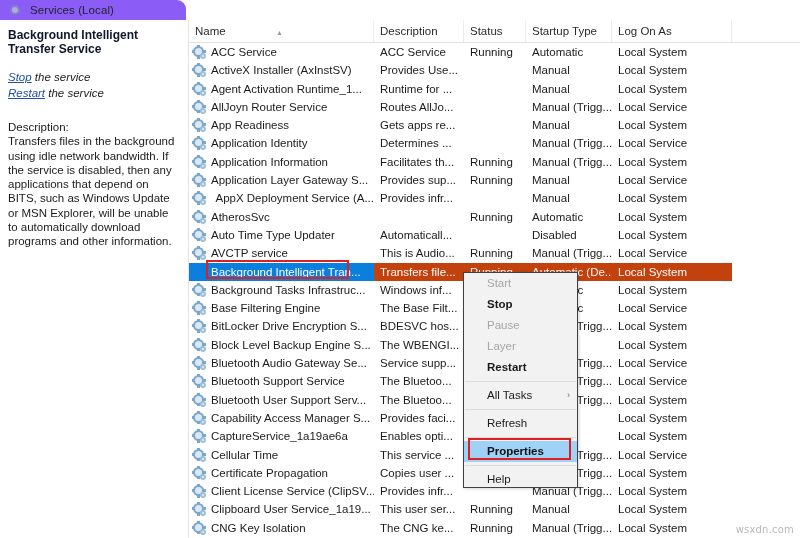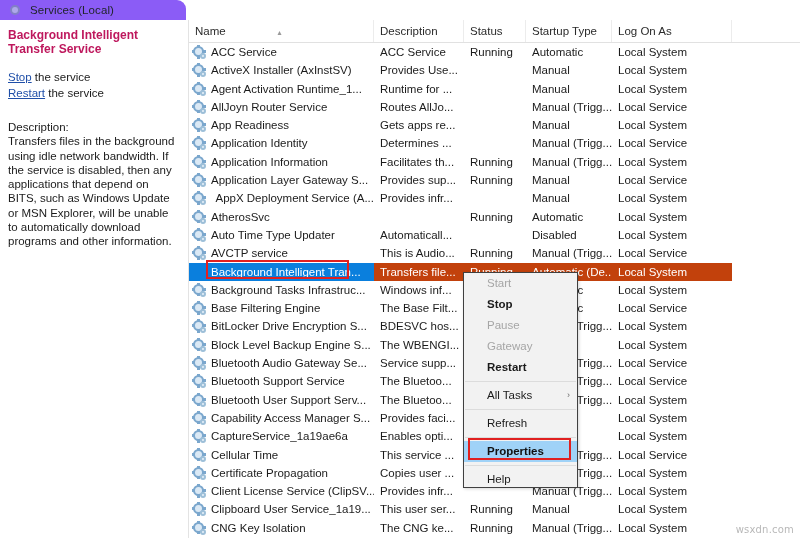--- a/index.html
+++ b/index.html
@@ -17,22 +17,22 @@
   .tab{position:absolute;left:0;top:0;width:186px;height:20px;background:#8b5cf6;
        border-top-right-radius:9px;display:flex;align-items:center;}
   .tab-icon{margin-left:9px;width:12px;height:12px;position:relative;opacity:.65;}
   .tab-icon .g{position:absolute;left:1px;top:1px;width:10px;height:10px;border-radius:50%;
        border:2px solid #7e93ad;box-sizing:border-box;background:#c3d2e4;}
   .tab-label{margin-left:9px;font-size:11.5px;color:#21252b;letter-spacing:.1px;}
 
   
   .leftpane{position:absolute;left:0;top:20px;width:188px;height:518px;background:#ffffff;
             padding:8px 10px 0 8px;box-sizing:border-box;}
-  .svc-title{font-weight:bold;font-size:12px;line-height:14px;color:#be185d;margin:0 0 14px 0;}
-  .action-line{font-size:11.5px;line-height:15px;color:#1b1b1b;margin-bottom:1px;}
+  .svc-title{font-weight:bold;font-size:12px;line-height:14px;color:#0f172a;margin:0 0 14px 0;}
+  .action-line{font-size:11.5px;line-height:15px;color:#1b1b1b;margin-bottom:1px;font-style:italic;}
   .link{color:#1f4fa8;text-decoration:underline;cursor:pointer;}
   .desc-block{margin-top:19px;font-size:11.5px;line-height:14.3px;color:#1b1b1b;}
   .desc-head{margin-bottom:0px;}
 
   .vdivider{position:absolute;left:188px;top:20px;width:1px;height:518px;background:#e3e3e3;}
 
   
   .listpane{position:absolute;left:189px;top:20px;width:611px;height:518px;background:#fff;overflow:hidden;}
   .header{position:relative;height:22px;background:#ffffff;border-bottom:1px solid #e1e1e1;}
   .hcell{position:absolute;top:0;height:22px;line-height:22px;font-size:11.5px;color:#2b2b2b;
@@ -524,21 +524,21 @@
         </div>
       </div>
   </div>
 
   <div class="redbox" style="left:206px;top:260px;width:143px;height:19px;"></div>
 
   <div class="ctxmenu" id="ctx">
       <div class="mi disabled"><span>Start</span></div>
       <div class="mi bold"><span>Stop</span></div>
       <div class="mi disabled"><span>Pause</span></div>
-      <div class="mi disabled"><span>Gateway</span></div>
+      <div class="mi disabled"><span>Layer</span></div>
       <div class="mi bold"><span>Restart</span></div>
       <div class="msep"></div>
       <div class="mi"><span>All Tasks</span><span class="arrow">›</span></div>
       <div class="msep"></div>
       <div class="mi"><span>Refresh</span></div>
       <div class="msep"></div>
       <div class="mi hl"><span>Properties</span></div>
       <div class="msep"></div>
       <div class="mi"><span>Help</span></div>
     </div>

